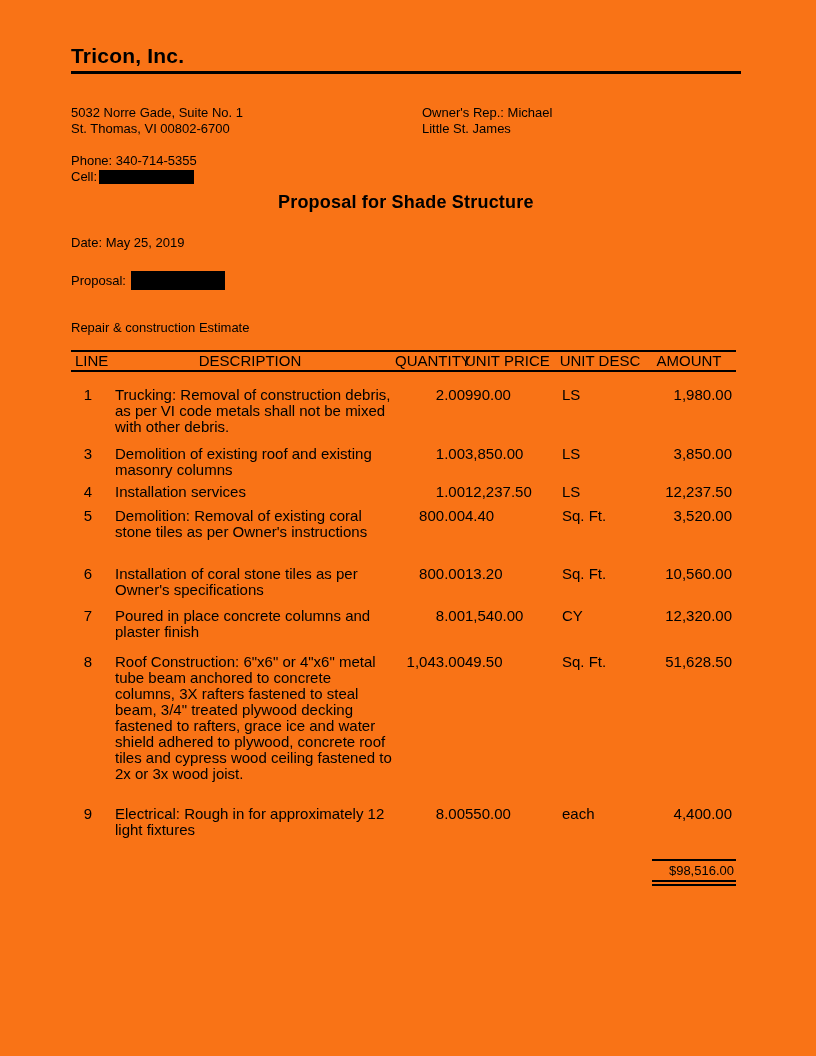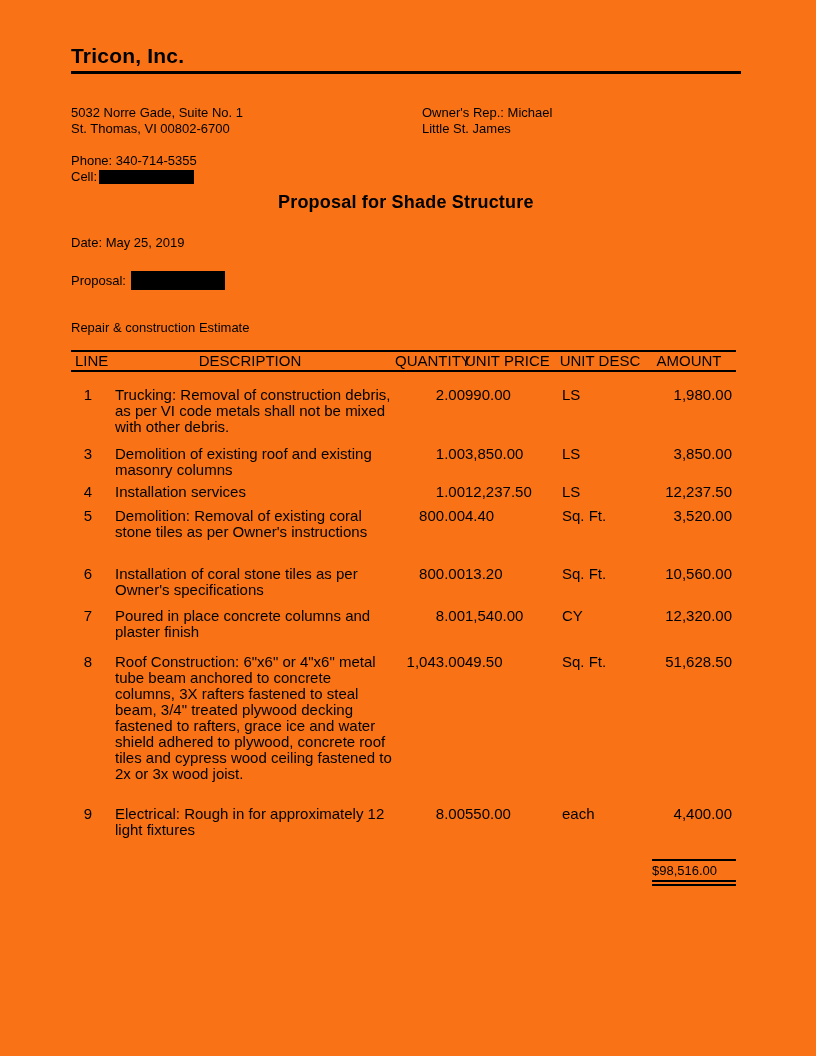--- a/index.html
+++ b/index.html
@@ -58,21 +58,21 @@
   .mb8  { margin-bottom: 8px; }
   .mb26 { margin-bottom: 26px; }
   .mb10 { margin-bottom: 10px; }
   .mb14 { margin-bottom: 14px; }
   .mb24 { margin-bottom: 24px; }
 
   .total-wrap { margin-top: 21px; margin-left: 581px; width: 84px; }
   .total-amount {
     border-top: 2px solid #000;
     font-size: 13px; line-height: 17px;
-    padding: 1px 2px 0 0;
+    text-align: right; padding: 1px 2px 0 0;
   }
   .double-rule {
     margin-top: 1px; height: 6px;
     border-top: 2px solid #000;
     border-bottom: 2px solid #000;
   }
 </style>
 </head>
 <body>
 

